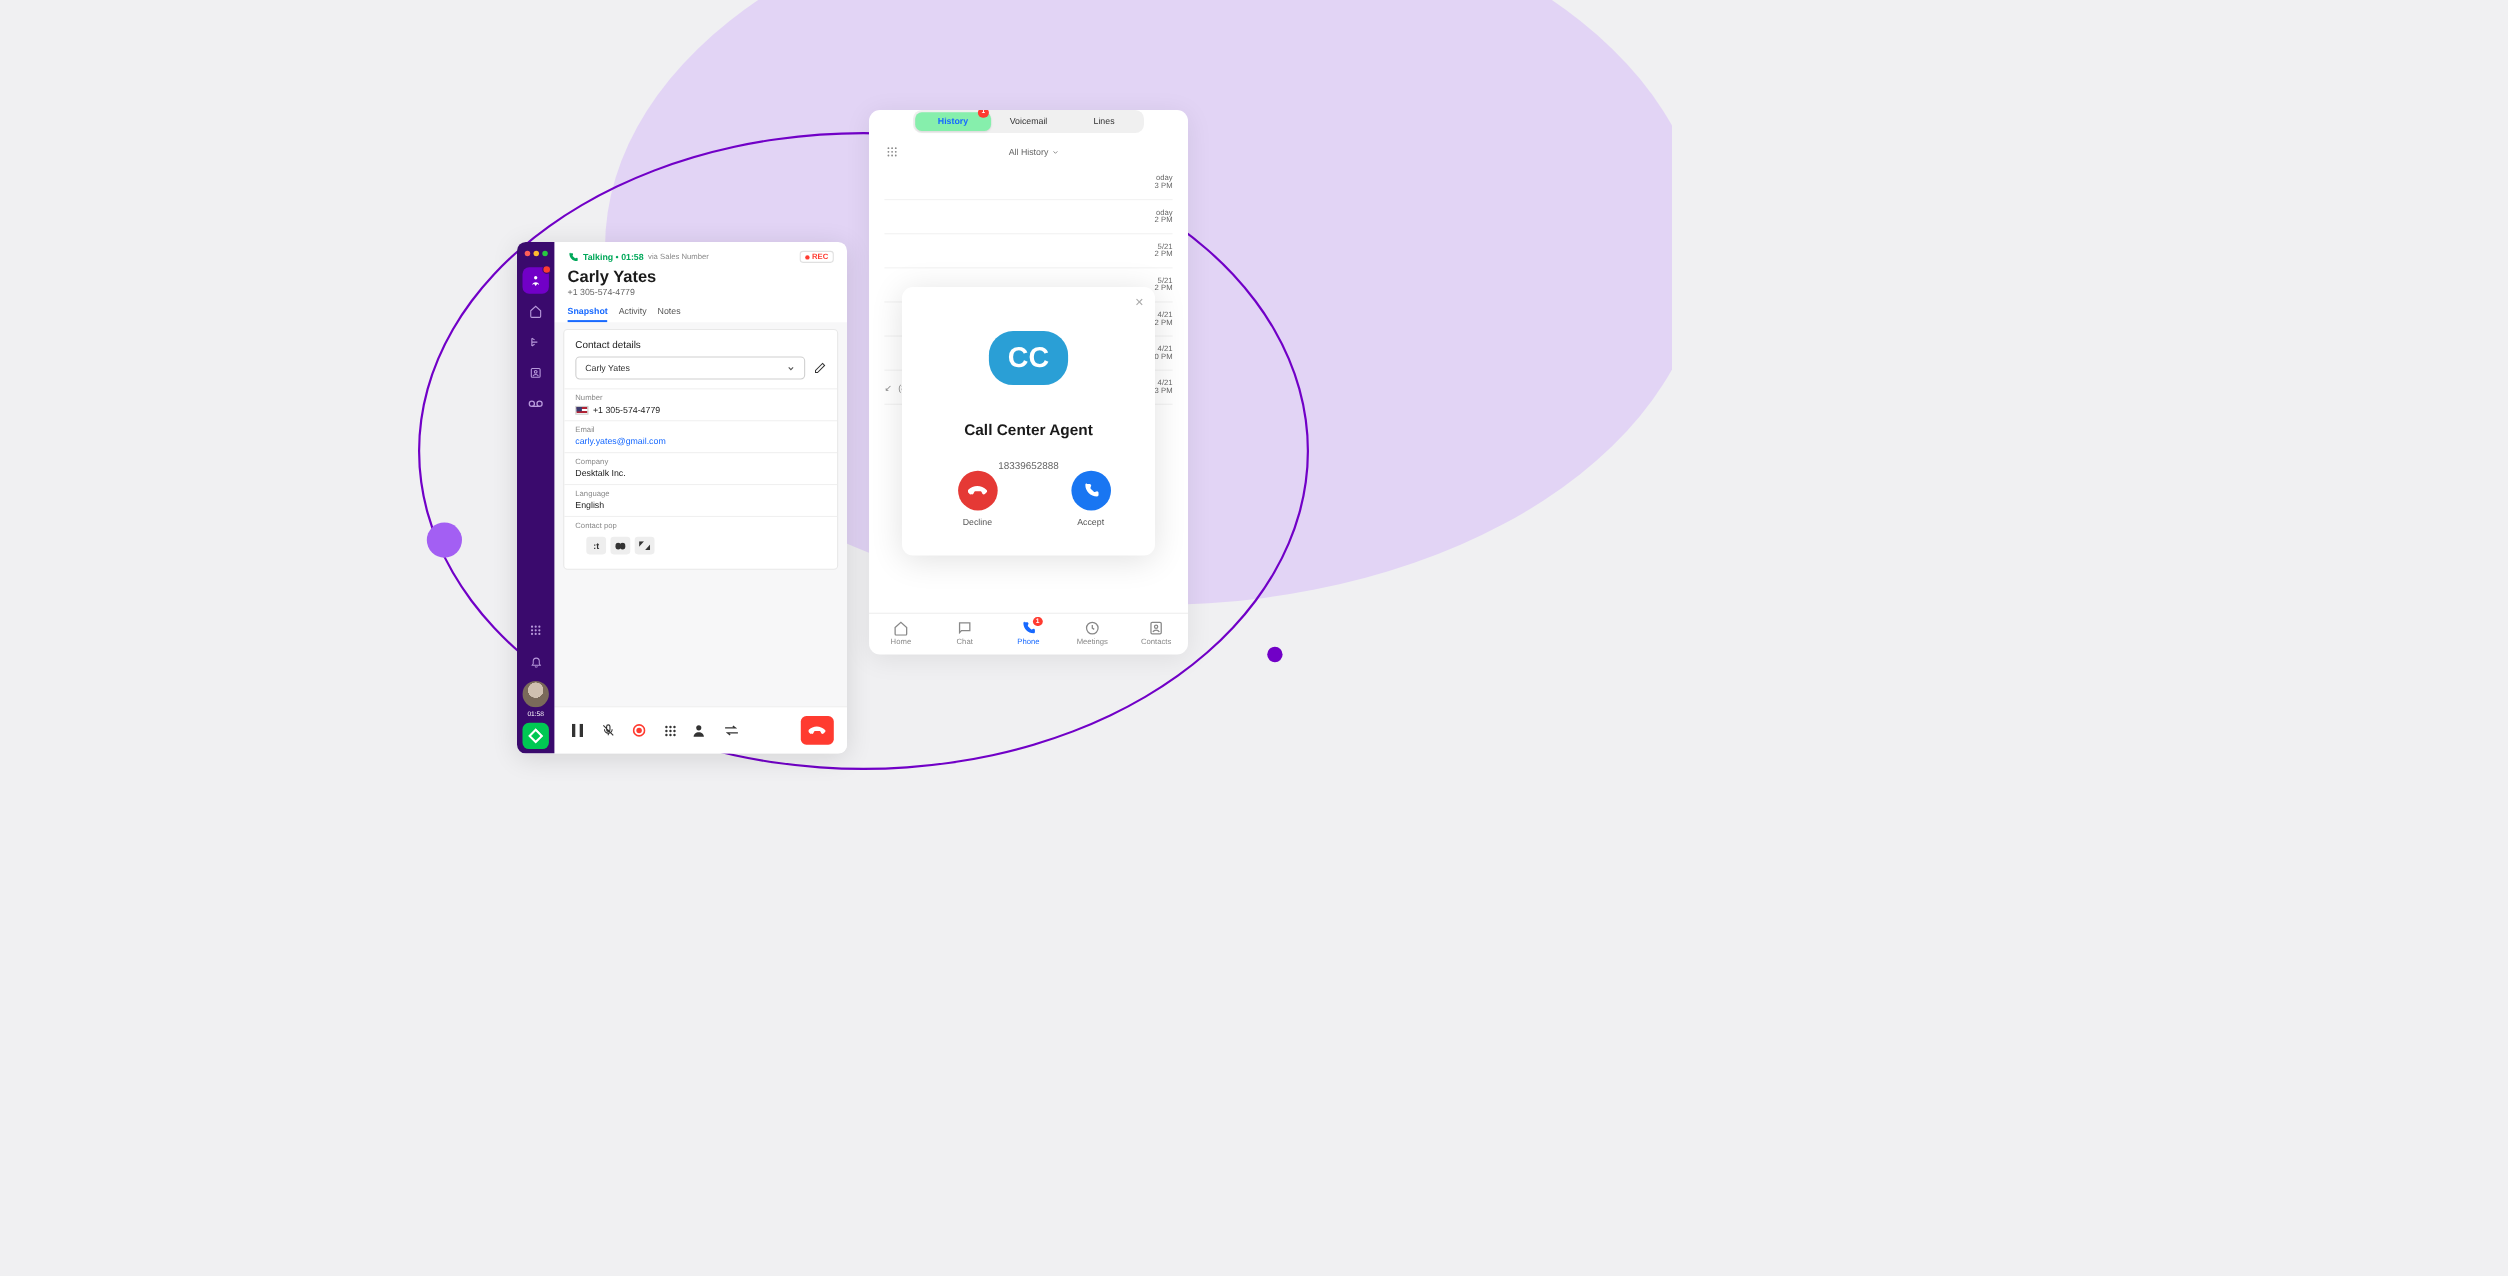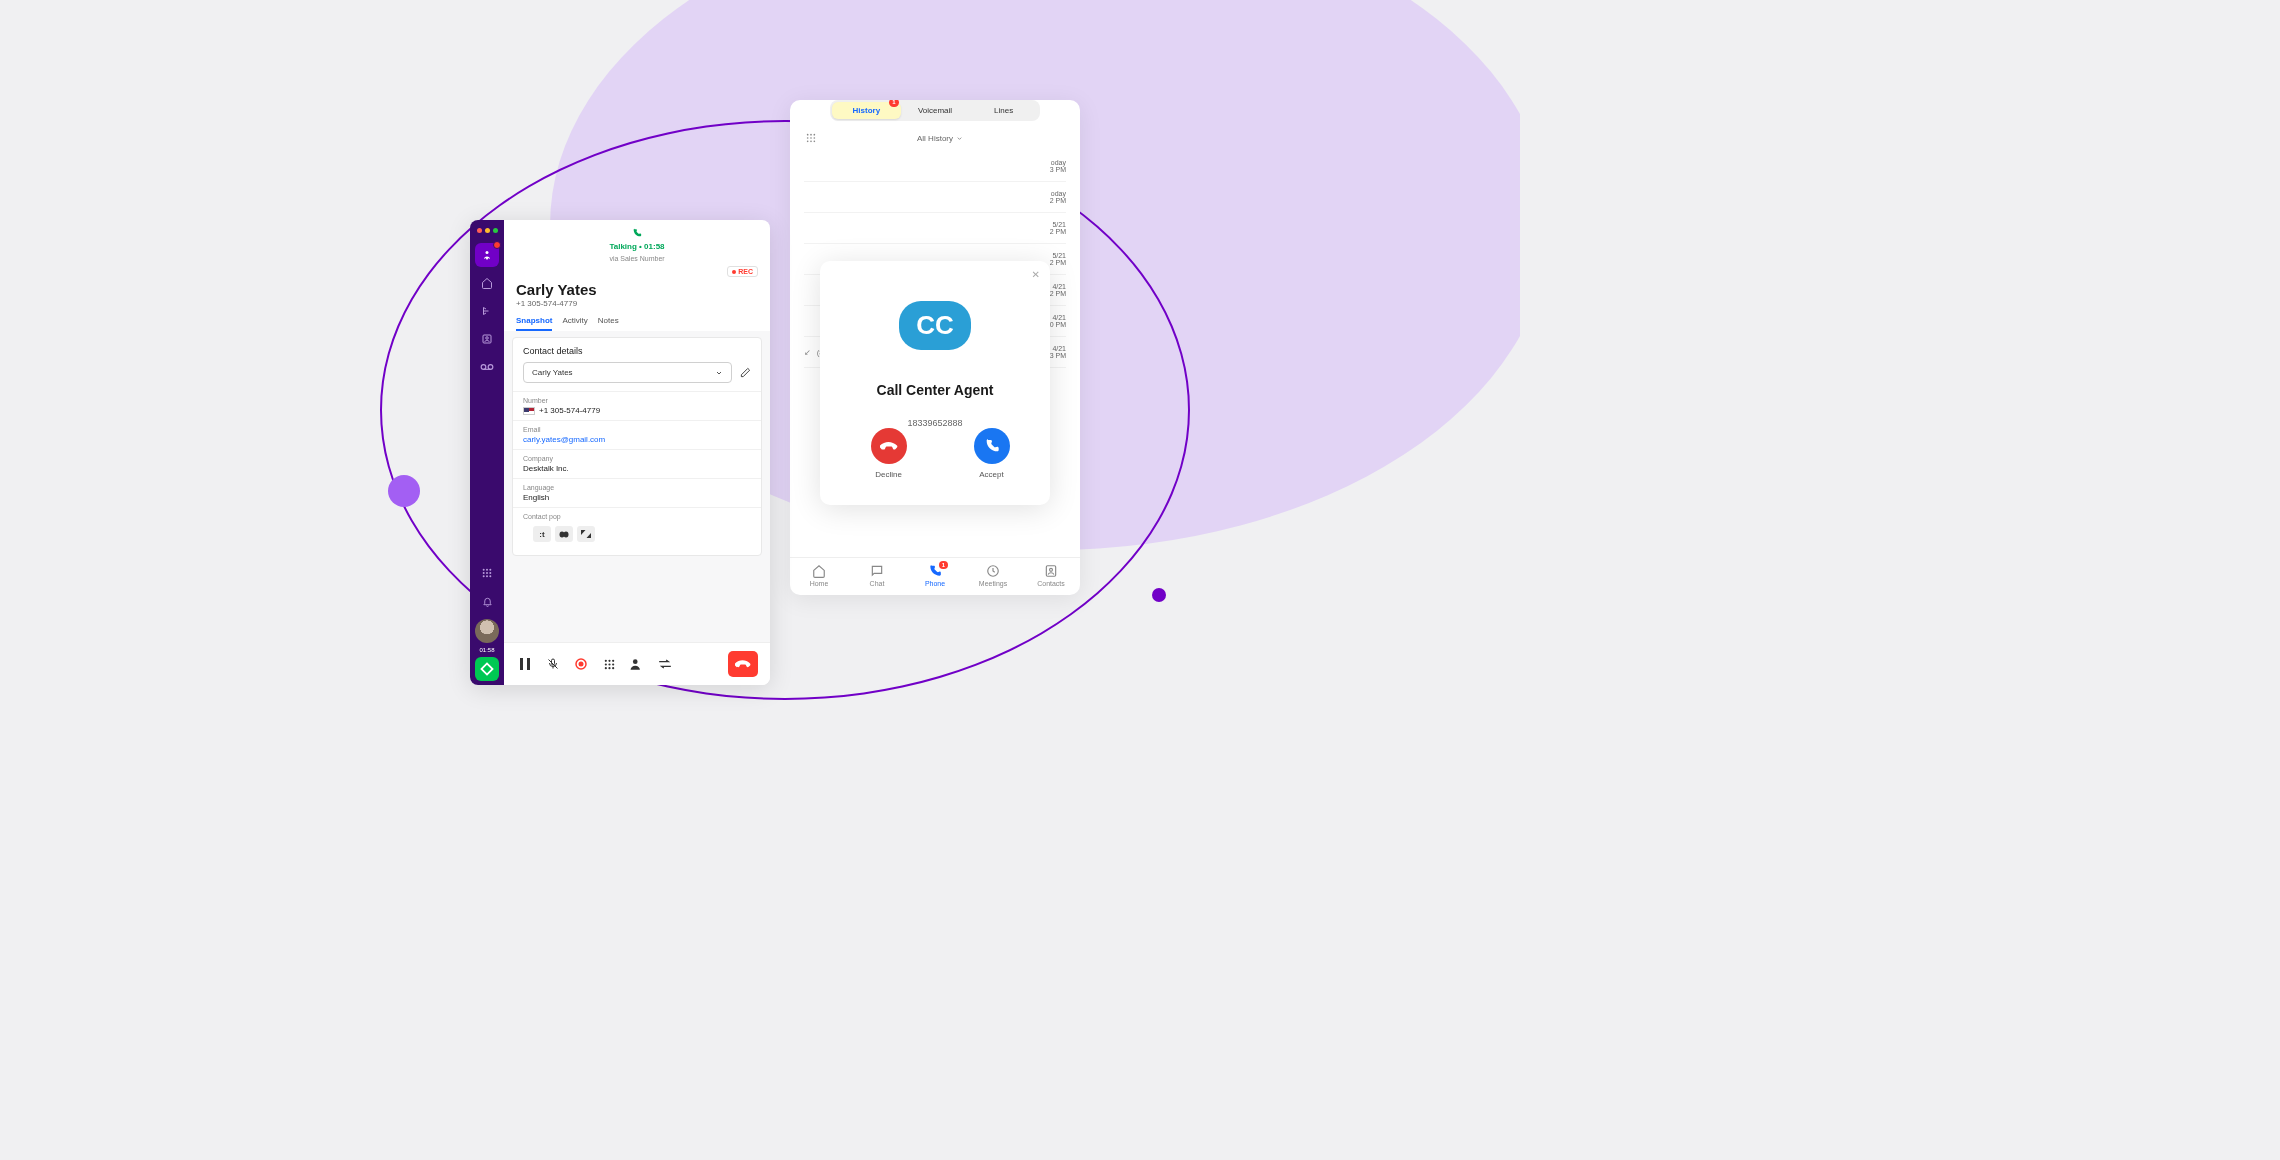--- a/index.html
+++ b/index.html
@@ -21,21 +21,21 @@
 .side-item.active { background: #7100c7; color: #fff; position: relative; }
 .side-item.active::after { content: ''; position: absolute; top: -2px; right: -2px; width: 6px; height: 6px; background: #ff3b30; border-radius: 50%; border: 1px solid #3a0a6d; }
 .side-spacer { flex: 1; }
 .side-avatar { width: 24px; height: 24px; border-radius: 50%; background: #888; margin: 4px 0; background-image: radial-gradient(circle at 50% 35%, #d0c0b0 35%, #7a6a5a 36%); position: relative; }
 .side-timer { font-size: 6px; color: #fff; text-align: center; line-height: 1; }
 .side-diamond { width: 24px; height: 24px; display: flex; align-items: center; justify-content: center; background: #00c853; border-radius: 6px; margin: 4px 0; }
 .side-diamond svg { transform: rotate(45deg); }
 
 .app1-main { flex: 1; display: flex; flex-direction: column; min-width: 0; }
 .app1-header { padding: 8px 12px 0; border-bottom: none; }
-.call-status-row { display: flex; align-items: center; gap: 4px; font-size: 8px; margin-bottom: 4px; flex-direction: column; }
+.call-status-row { display: flex; align-items: center; gap: 4px; font-size: 8px; margin-bottom: 4px; }
 .phone-glyph { color: #00a85a; }
 .talking { color: #00a85a; font-weight: 600; }
 .via { color: #888; font-size: 7px; }
 .rec-pill { margin-left: auto; border: 1px solid #e0e0e0; border-radius: 3px; padding: 1px 4px; display: flex; align-items: center; gap: 2px; font-size: 7px; color: #ff3b30; font-weight: 600; }
 .rec-pill::before { content: ''; width: 4px; height: 4px; background: #ff3b30; border-radius: 50%; }
 .caller-name { font-size: 15px; font-weight: 700; color: #1a1a1a; }
 .caller-phone { font-size: 8px; color: #666; margin-top: 1px; }
 
 .tabs { display: flex; gap: 10px; padding: 8px 12px 0; font-size: 8px; }
 .tab { color: #555; padding-bottom: 4px; cursor: pointer; }
@@ -67,21 +67,21 @@
 
 .app2 { position: absolute; top: 100px; left: 790px; width: 290px; height: 495px; background: #fff; border-radius: 10px; box-shadow: 0 4px 24px rgba(0,0,0,.08); z-index: 5; display: flex; flex-direction: column; overflow: hidden; }
 .app2-header { display: flex; align-items: center; gap: 8px; padding: 10px 12px; }
 .app2 .mac-dots .mac-dot { background: #d8d8d8; }
 .search-box { flex: 1; background: #f0f0f0; border-radius: 6px; padding: 3px 8px; display: flex; align-items: center; gap: 4px; font-size: 9px; color: #888; }
 .avatar2 { width: 22px; height: 22px; border-radius: 50%; background: radial-gradient(circle at 50% 35%, #e8c8a8 35%, #8a6a4a 36%); position: relative; }
 .avatar2::after { content: ''; position: absolute; top: -1px; right: -1px; width: 7px; height: 7px; background: #00c853; border-radius: 50%; border: 1.5px solid #fff; }
 
 .seg-tabs { display: flex; background: #f0f0f0; border-radius: 8px; margin: 0 40px 8px; padding: 2px; font-size: 8px; }
 .seg-tab { flex: 1; text-align: center; padding: 4px 0; cursor: pointer; color: #333; position: relative; border-radius: 6px; }
-.seg-tab.active { background: #fef9c3; color: #1769ff; font-weight: 600; box-shadow: 0 1px 2px rgba(0,0,0,.1); }
+.seg-tab.active { background: #86efac; color: #1769ff; font-weight: 600; box-shadow: 0 1px 2px rgba(0,0,0,.1); }
 .badge-s { position: absolute; top: -4px; right: 2px; background: #ff3b30; color: #fff; font-size: 6px; font-weight: 700; border-radius: 6px; padding: 0 3px; line-height: 9px; min-width: 9px; }
 
 .filter-row { display: flex; align-items: center; padding: 4px 16px 8px; }
 .keypad-ic { color: #888; font-size: 10px; }
 .all-hist { flex: 1; text-align: center; font-size: 8px; color: #666; display: flex; align-items: center; justify-content: center; gap: 3px; }
 
 .history-list { flex: 1; position: relative; padding: 0 14px; overflow: hidden; }
 .hist-item { display: flex; justify-content: space-between; font-size: 8px; padding: 8px 0; border-bottom: 1px solid #f2f2f2; color: #666; }
 .hist-left { display: flex; align-items: center; gap: 6px; color: #888; }
 .hist-right { text-align: right; }

